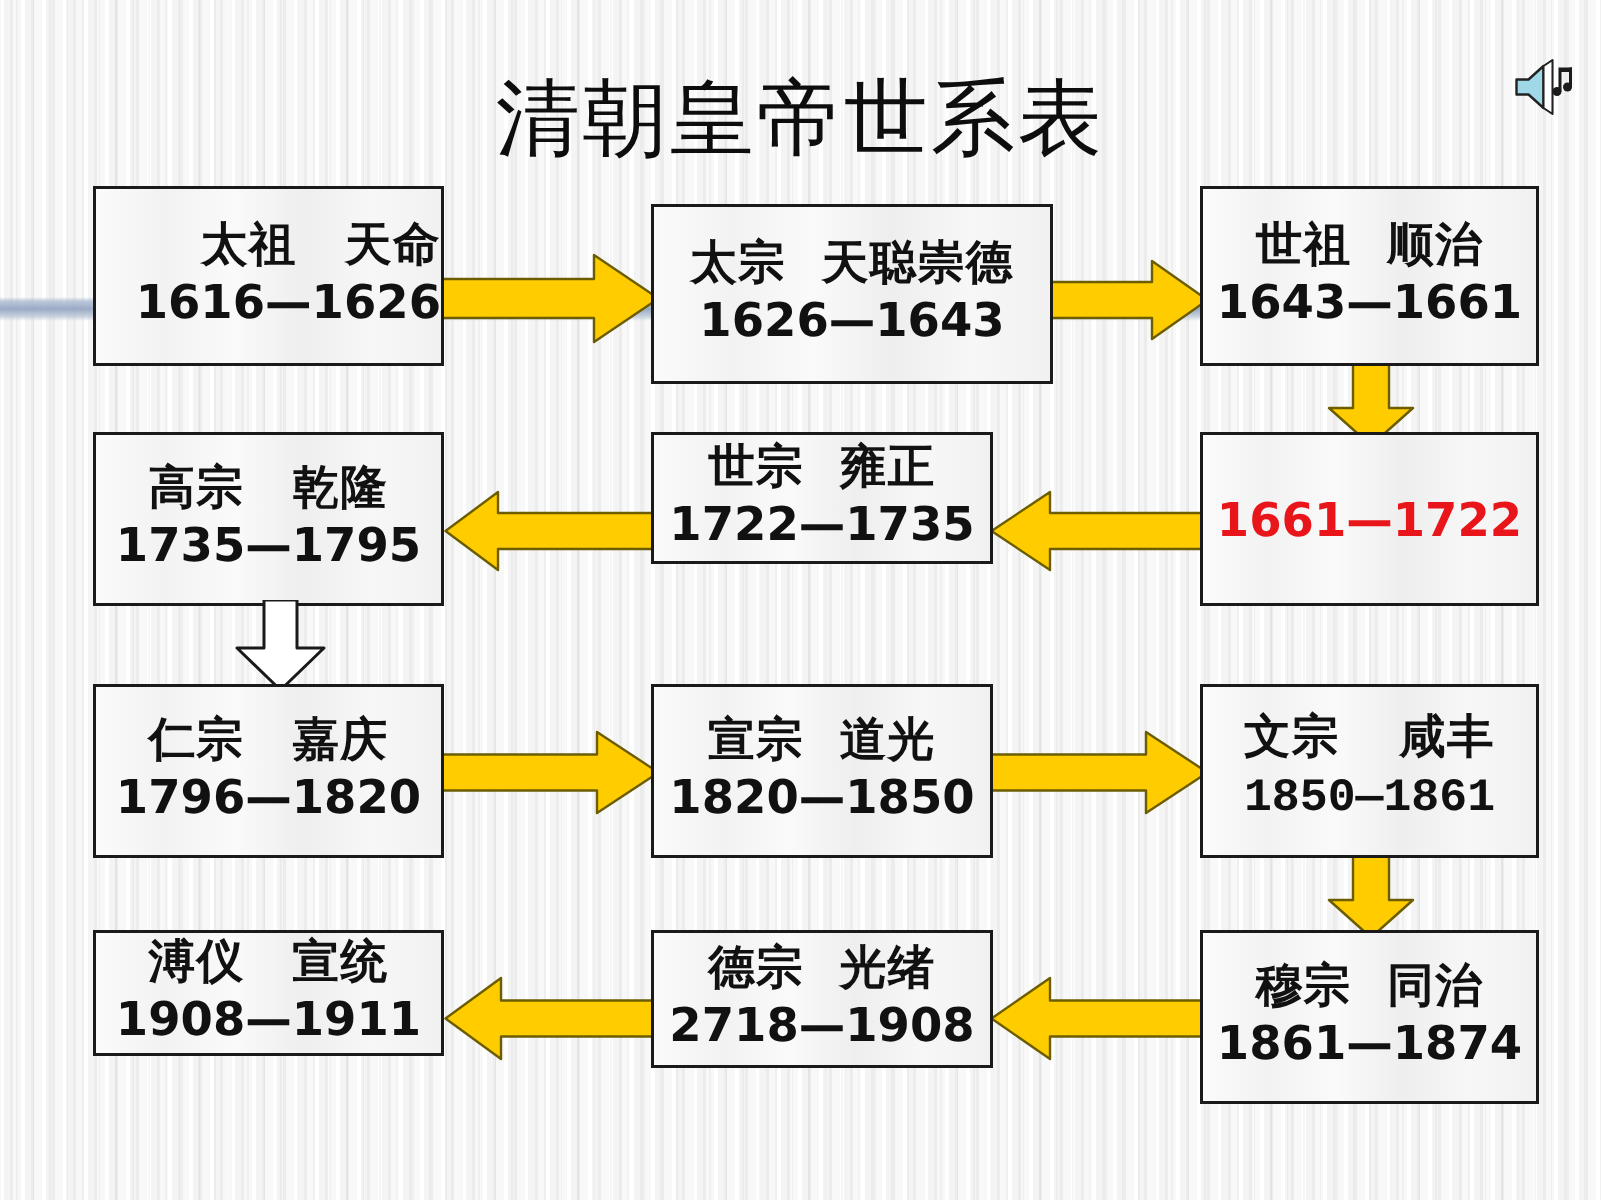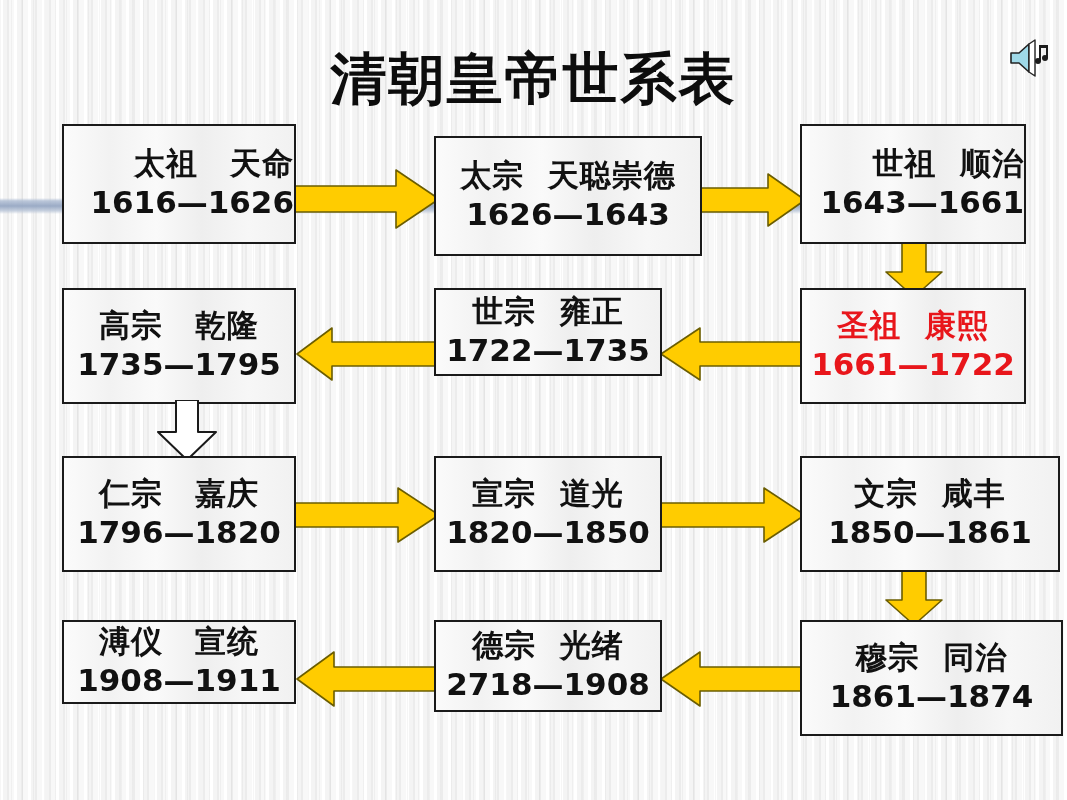--- a/index.html
+++ b/index.html
@@ -66,21 +66,21 @@
     z-index: 1;
   }
 
   .title {
     position: absolute;
     left: 0;
     top: 42px;
     width: 1067px;
     text-align: center;
     font-size: 56px;
-    font-weight: bold;
+    font-weight: normal;
     color: #0d0d0d;
     letter-spacing: 2px;
     z-index: 4;
     font-family: "DejaVu Sans", "Liberation Sans", sans-serif;
   }
 
   .sound-icon {
     position: absolute;
     right: 12px;
     top: 38px;
@@ -172,21 +172,21 @@
     <div class="name">太宗  天聪崇德</div>
     <div class="years">1626—1643</div>
   </div>
 
   <div class="arrow" style="left:700px; top:172px;">
     <svg width="106" height="56" viewBox="0 0 106 56">
       <polygon points="0,16 68,16 68,2 105,28 68,54 68,40 0,40" fill="#FFCC00" stroke="#6b5d00" stroke-width="1.6" stroke-linejoin="round"></polygon>
     </svg>
   </div>
 
-  <div class="box" style="left:800px; top:124px; width:226px; height:120px;align-items:flex-end;">
+  <div class="box" style="left:800px; top:124px; width:226px; height:120px;">
     <div class="name">世祖  顺治</div>
     <div class="years">1643—1661</div>
   </div>
 
   <div class="arrow" style="left:884px; top:242px;">
     <svg width="60" height="56" viewBox="0 0 60 56">
       <polygon points="18,0 42,0 42,30 58,30 30,55 2,30 18,30" fill="#FFCC00" stroke="#6b5d00" stroke-width="1.6" stroke-linejoin="round"></polygon>
     </svg>
   </div>
 
@@ -206,21 +206,20 @@
     <div class="years">1722—1735</div>
   </div>
 
   <div class="arrow" style="left:660px; top:326px;">
     <svg width="146" height="56" viewBox="0 0 146 56">
       <polygon points="145,16 40,16 40,2 1,28 40,54 40,40 145,40" fill="#FFCC00" stroke="#6b5d00" stroke-width="1.6" stroke-linejoin="round"></polygon>
     </svg>
   </div>
 
   <div class="box highlight" style="left:800px; top:288px; width:226px; height:116px;">
-    <div class="name">圣祖  康熙</div>
     <div class="years">1661—1722</div>
   </div>
 
   <div class="arrow white-arrow" style="left:148px; top:400px;">
     <svg width="80" height="62" viewBox="0 0 80 62">
       <polygon points="28,0 50,0 50,32 68,32 39,60 10,32 28,32" fill="#ffffff" stroke="#1a1a1a" stroke-width="2" stroke-linejoin="round"></polygon>
     </svg>
   </div>
 
   <div class="box" style="left:62px; top:456px; width:234px; height:116px;">
@@ -238,21 +237,21 @@
     <div class="name">宣宗  道光</div>
     <div class="years">1820—1850</div>
   </div>
 
   <div class="arrow" style="left:660px; top:486px;">
     <svg width="146" height="58" viewBox="0 0 146 58">
       <polygon points="0,17 104,17 104,2 145,29 104,56 104,41 0,41" fill="#FFCC00" stroke="#6b5d00" stroke-width="1.6" stroke-linejoin="round"></polygon>
     </svg>
   </div>
 
-  <div class="box" style="left:800px; top:456px; width:260px; height:116px;">
+  <div class="box" style="left:800px; top:456px; width:226px; height:116px;font-family:Liberation Mono, monospace;">
     <div class="name">文宗  咸丰</div>
     <div class="years">1850—1861</div>
   </div>
 
   <div class="arrow" style="left:884px; top:570px;">
     <svg width="60" height="56" viewBox="0 0 60 56">
       <polygon points="18,0 42,0 42,30 58,30 30,55 2,30 18,30" fill="#FFCC00" stroke="#6b5d00" stroke-width="1.6" stroke-linejoin="round"></polygon>
     </svg>
   </div>
 
@@ -271,18 +270,18 @@
     <div class="name">德宗  光绪</div>
     <div class="years">2718—1908</div>
   </div>
 
   <div class="arrow" style="left:660px; top:650px;">
     <svg width="146" height="58" viewBox="0 0 146 58">
       <polygon points="145,17 40,17 40,2 1,29 40,56 40,41 145,41" fill="#FFCC00" stroke="#6b5d00" stroke-width="1.6" stroke-linejoin="round"></polygon>
     </svg>
   </div>
 
-  <div class="box" style="left:800px; top:620px; width:263px; height:116px;">
+  <div class="box" style="left:800px; top:620px; width:226px; height:116px;">
     <div class="name">穆宗  同治</div>
     <div class="years">1861—1874</div>
   </div>
 
 </div>
 
 </body></html>

